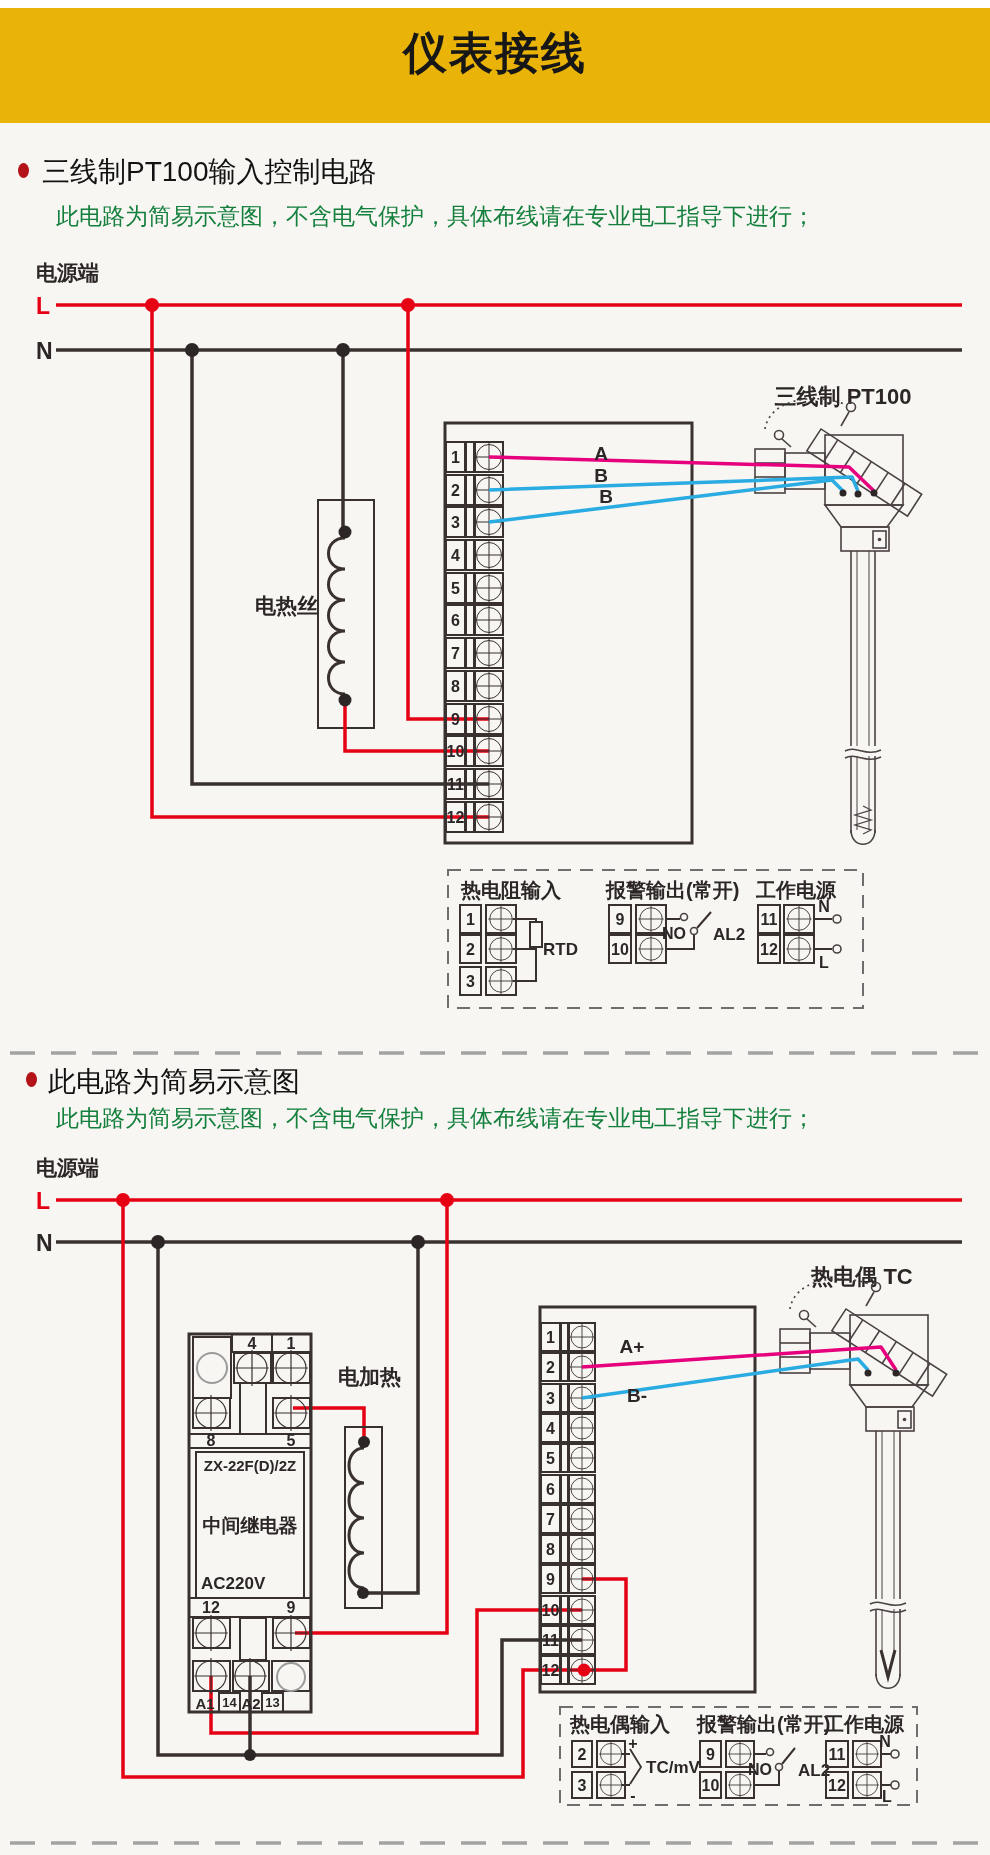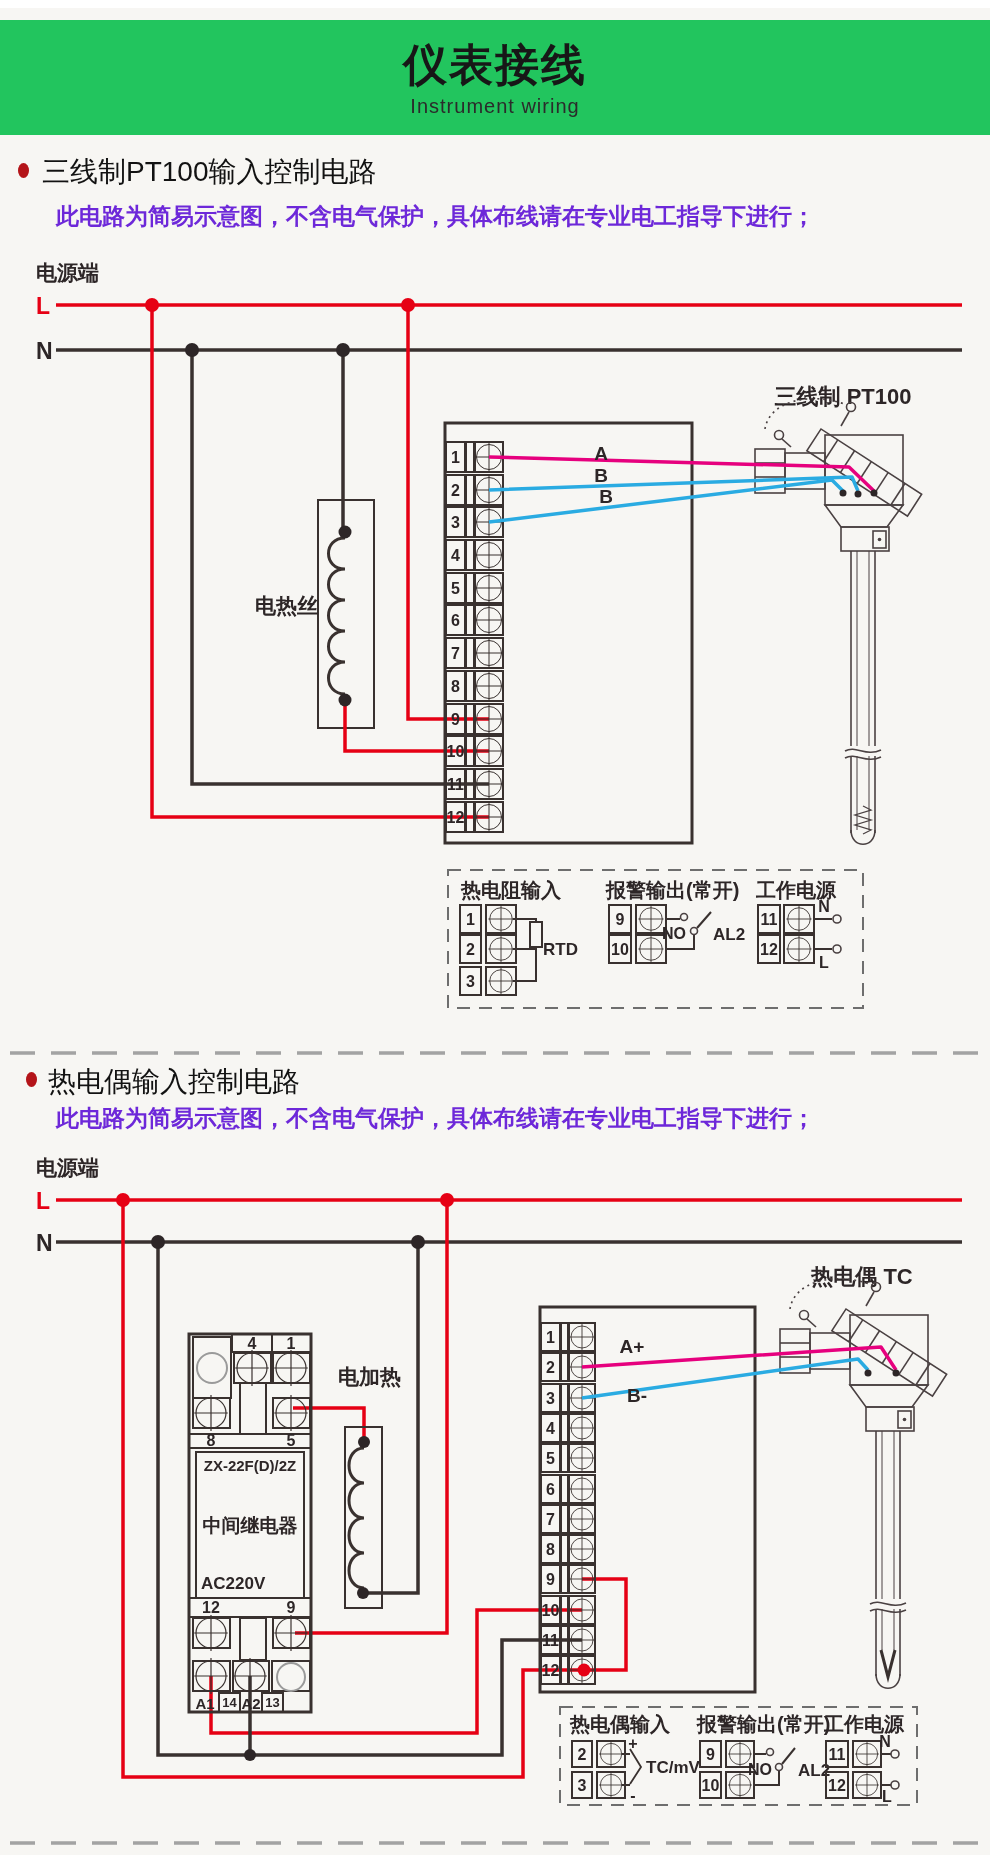--- a/index.html
+++ b/index.html
@@ -1,24 +1,24 @@
 <!DOCTYPE html>
 <html><head>
 <meta charset="utf-8">
 <style>
   html,body{margin:0;padding:0;background:#ffffff;}
   .page{position:relative;width:990px;height:1855px;background:#f7f6f3;overflow:hidden;
         font-family:"Liberation Sans",sans-serif;color:#2d2627;}
   .topstrip{position:absolute;left:0;top:0;width:990px;height:8px;background:#ffffff;}
-  .header{position:absolute;left:0;top:8px;width:990px;height:115px;background:#22c55e;text-align:center;margin-top:12px;}
+  .header{position:absolute;left:0;top:8px;width:990px;height:115px;background:#eab308;text-align:center;}
   .header .title{margin:0;padding-top:16px;font-size:44px;font-weight:bold;color:#171717;letter-spacing:2px;}
   .header .subtitle{margin:0;font-size:20px;color:#2b2b2b;letter-spacing:1px;}
   .bullet{position:absolute;width:11px;height:15px;border-radius:50%;background:#b41419;}
   .sec-title{position:absolute;font-size:28px;font-weight:normal;color:#121212;white-space:nowrap;}
-  .sec-warning{position:absolute;font-size:23px;font-weight:bold;color:#6d28d9;white-space:nowrap;}
+  .sec-warning{position:absolute;font-size:23px;font-weight:normal;color:#15803d;white-space:nowrap;}
   svg.diagram{position:absolute;left:0;top:0;}
   svg text{font-family:"Liberation Sans",sans-serif;fill:#2d2627;}
   .t21{font-size:21px;font-weight:bold;}
   .t23{font-size:23px;font-weight:bold;}
   .t22b{font-size:22px;font-weight:bold;text-anchor:middle;}
   .tnum{font-size:16px;font-weight:bold;text-anchor:middle;}
   .tlg{font-size:20px;font-weight:bold;}
   .ts{font-size:16px;font-weight:bold;text-anchor:middle;}
   .ts2{font-size:17px;font-weight:bold;}
   .tw{font-size:19px;font-weight:bold;text-anchor:middle;}
@@ -40,29 +40,28 @@
   .rdot{fill:#e60014;stroke:none;}
 </style>
 </head>
 <body>
 
 <div class="page">
   <div class="topstrip"></div>
 
   <div class="header">
     <h1 class="title">仪表接线</h1>
-    <p class="subtitle">Instrument wiring</p>
   </div>
 
   <span class="bullet" style="left:18px;top:163px;"></span>
   <div class="sec-title" style="left:42px;top:153px;">三线制PT100输入控制电路</div>
   <div class="sec-warning" style="left:56px;top:201px;">此电路为简易示意图，不含电气保护，具体布线请在专业电工指导下进行；</div>
 
   <span class="bullet" style="left:26px;top:1072px;"></span>
-  <div class="sec-title" style="left:48px;top:1063px;">热电偶输入控制电路</div>
+  <div class="sec-title" style="left:48px;top:1063px;">此电路为简易示意图</div>
   <div class="sec-warning" style="left:56px;top:1103px;">此电路为简易示意图，不含电气保护，具体布线请在专业电工指导下进行；</div>
 
   <svg class="diagram" width="990" height="1855" viewBox="0 0 990 1855">
     <defs>
       <g id="screw" fill="none">
         <line x1="-14" y1="0" x2="14" y2="0"></line>
         <line x1="0" y1="-15" x2="0" y2="15"></line>
         <circle r="12.5"></circle>
       </g>
       <g id="sensorhead" class="thin">

